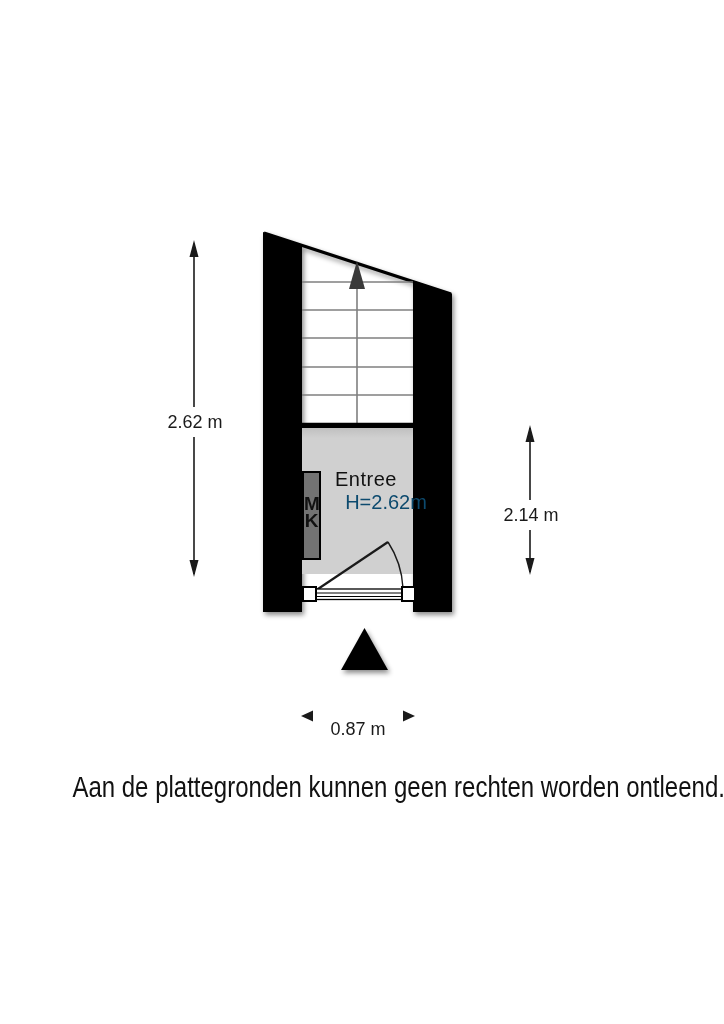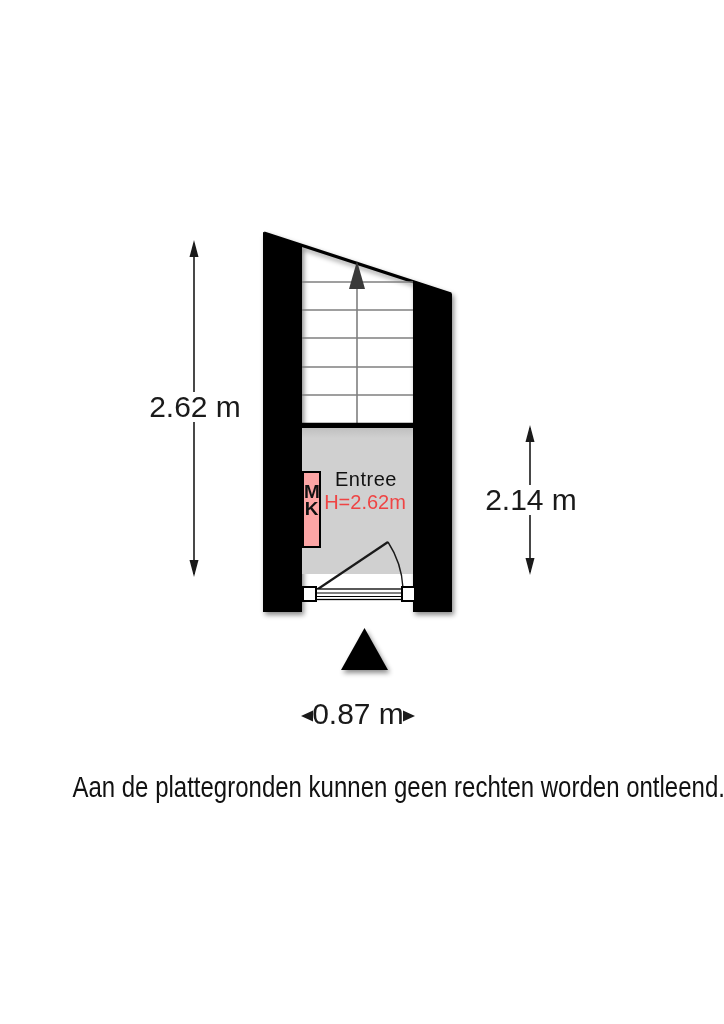--- a/index.html
+++ b/index.html
@@ -3,34 +3,34 @@
 <meta charset="utf-8">
 <style>
   html,body{margin:0;padding:0;background:#fff;}
   .page{
     position:relative;width:724px;height:1024px;background:#fff;overflow:hidden;
     font-family:"Liberation Sans","DejaVu Sans",sans-serif;color:#1a1a1a;
   }
   .plan-svg{position:absolute;left:0;top:0;width:724px;height:1024px;}
   .abs{position:absolute;}
   .dim-label{
-    font-size:30px;color:#1a1a1a;background:#fff;padding:0 5px;line-height:30px;
-    transform:translate(-50%,-50%);white-space:nowrap;
+    font-size:18px;color:#1a1a1a;background:#fff;padding:0 5px;line-height:30px;
+    transform:translate(-50%,-50%);white-space:nowrap;margin-top:15px;
   }
   .room-label{
     font-size:20px;letter-spacing:0.5px;color:#111;transform:translate(-50%,-50%);
     white-space:nowrap;
   }
   .room-height-label{
-    font-size:20px;color:#ef4444;transform:translate(-50%,-50%);white-space:nowrap;
+    font-size:20px;color:#0c4a6e;transform:translate(-50%,-50%);white-space:nowrap;margin-left:21px;
   }
   .mk-box{
-    left:302px;top:471px;width:15px;height:63px;border:2px solid #000;background:#fca5a5;
+    left:302px;top:471px;width:15px;height:63px;border:2px solid #000;background:#737373;
     font-size:19px;line-height:17px;font-weight:bold;text-align:center;
-    word-break:break-all;padding-top:10px;overflow:visible;color:#111;
+    word-break:break-all;padding-top:22px;overflow:visible;color:#111;
   }
   .disclaimer{
     left:0;right:0;top:769px;text-align:center;font-size:30px;color:#111;
     transform:scaleX(0.8);transform-origin:50% 50%;white-space:nowrap;line-height:36px;
   }
 </style>
 </head>
 <body>
 
 <div class="page">

